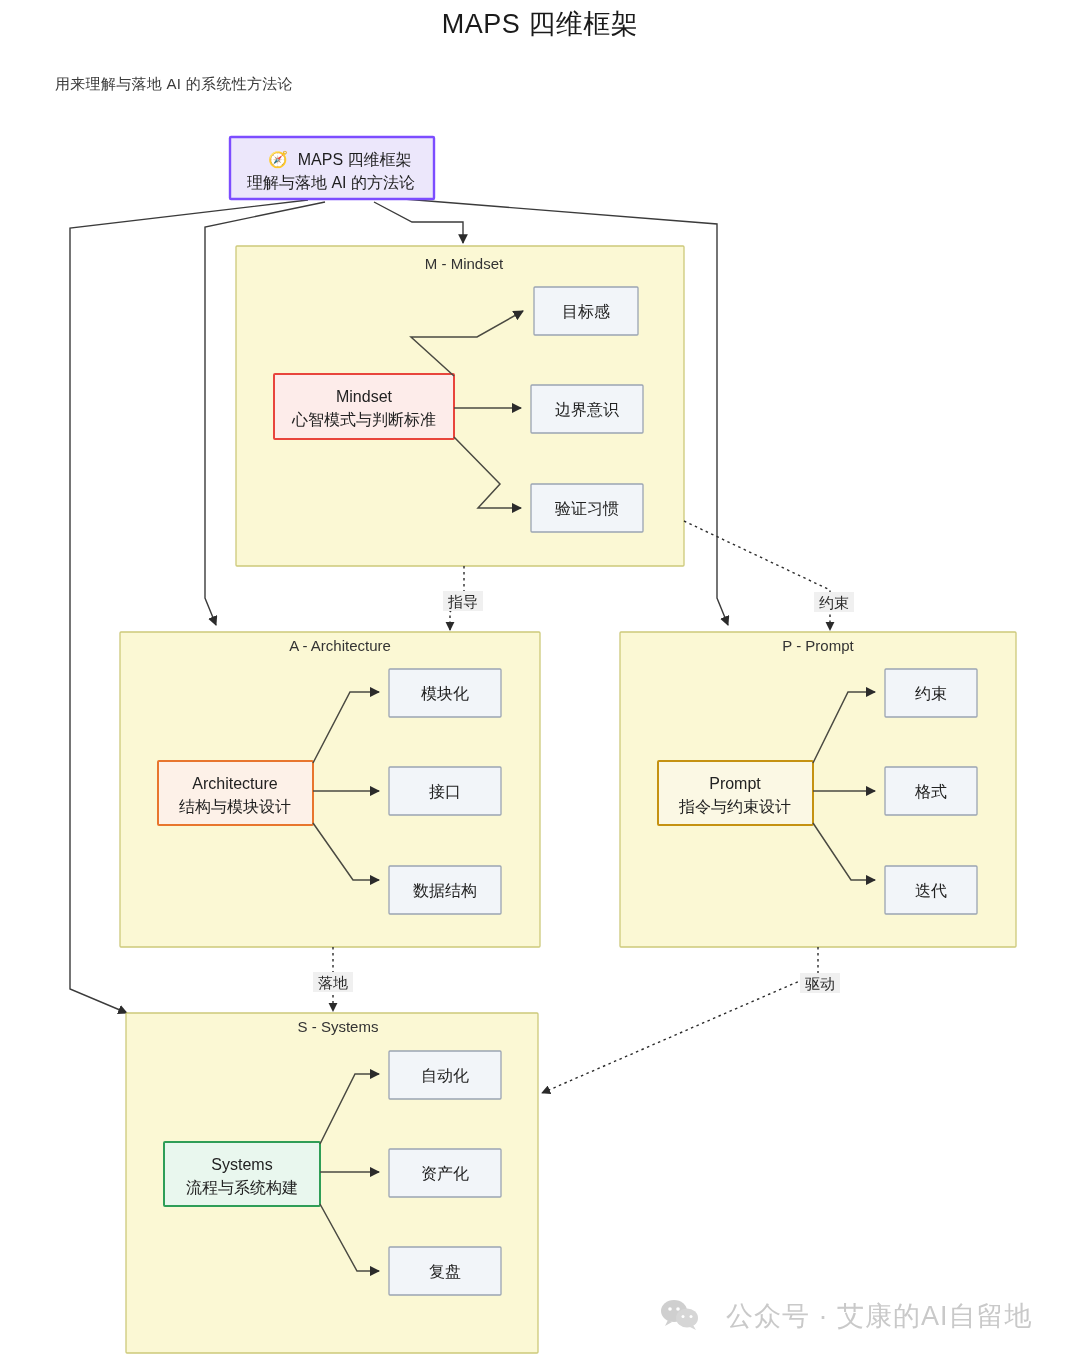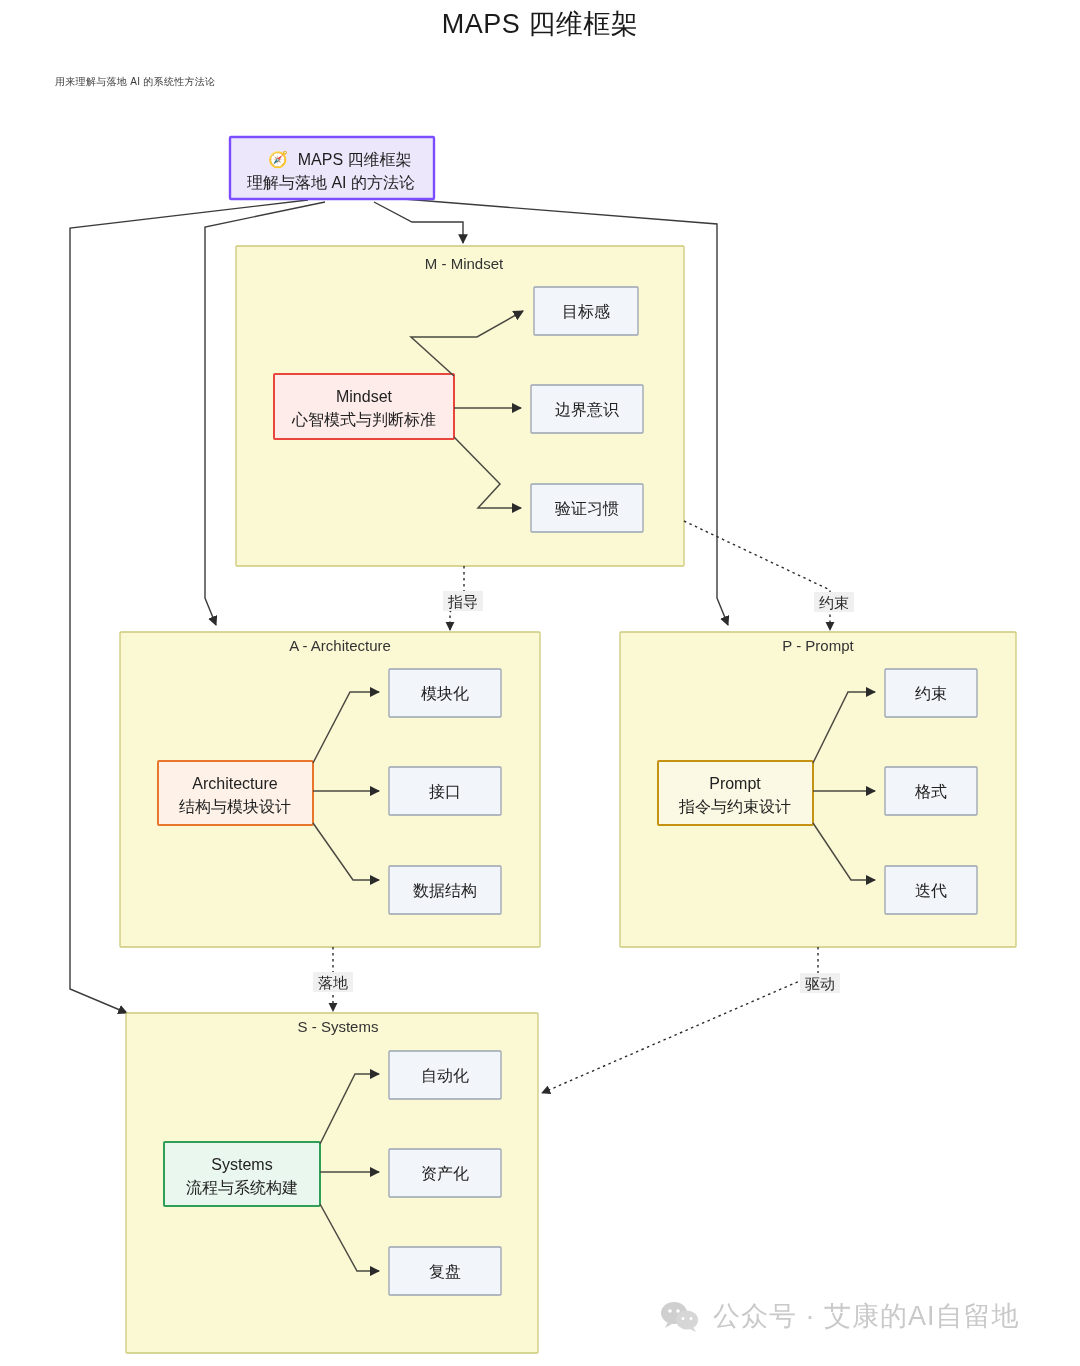--- a/index.html
+++ b/index.html
@@ -23,21 +23,21 @@
     text-align: center;
     font-size: 27px;
     font-weight: 400;
     letter-spacing: 0.5px;
     color: #1a1a1a;
   }
   #page-subtitle {
     position: absolute;
     top: 75px;
     left: 55px;
-    font-size: 10px;
+    font-size: 15px;
     font-weight: 400;
     color: #3a3a3a;
     letter-spacing: 0.3px;
   }
   #diagram {
     position: absolute;
     top: 0;
     left: 0;
   }
   .cluster-rect {
@@ -111,22 +111,22 @@
     text-anchor: middle;
   }
   .edge-text-bg {
     fill: #f0f0f0;
   }
   #watermark {
     position: absolute;
     left: 660px;
     top: 1298px;
     display: flex;
-    align-items: flex-end;
-    gap: 13px;
+    align-items: flex-start;
+    gap: 26px;
     color: #c9c9c9;
     font-size: 27px;
     letter-spacing: 1px;
     user-select: none;
   }
   #watermark .wm-icon {
     display: block;
   }
 </style>
 </head>

